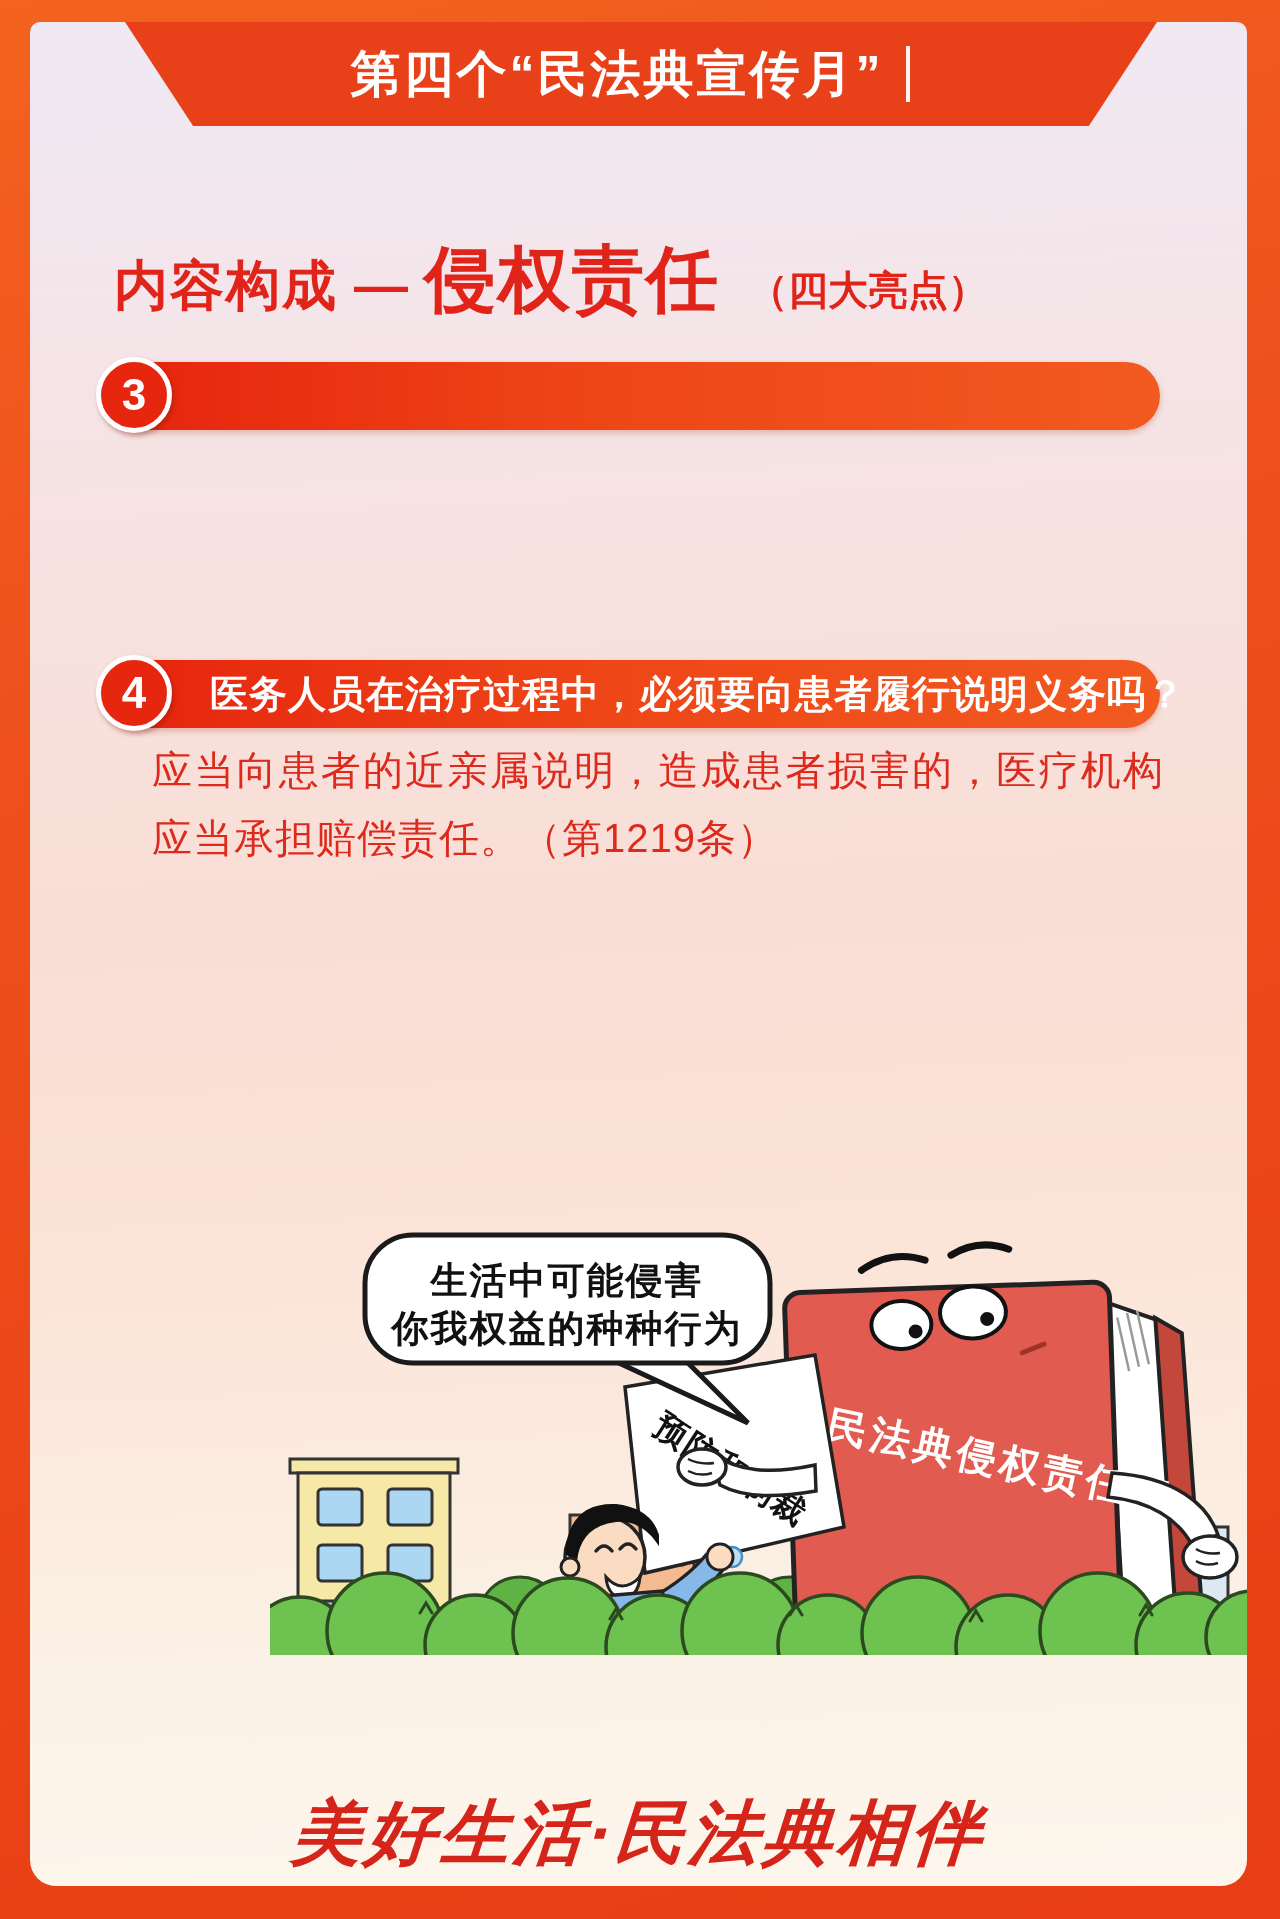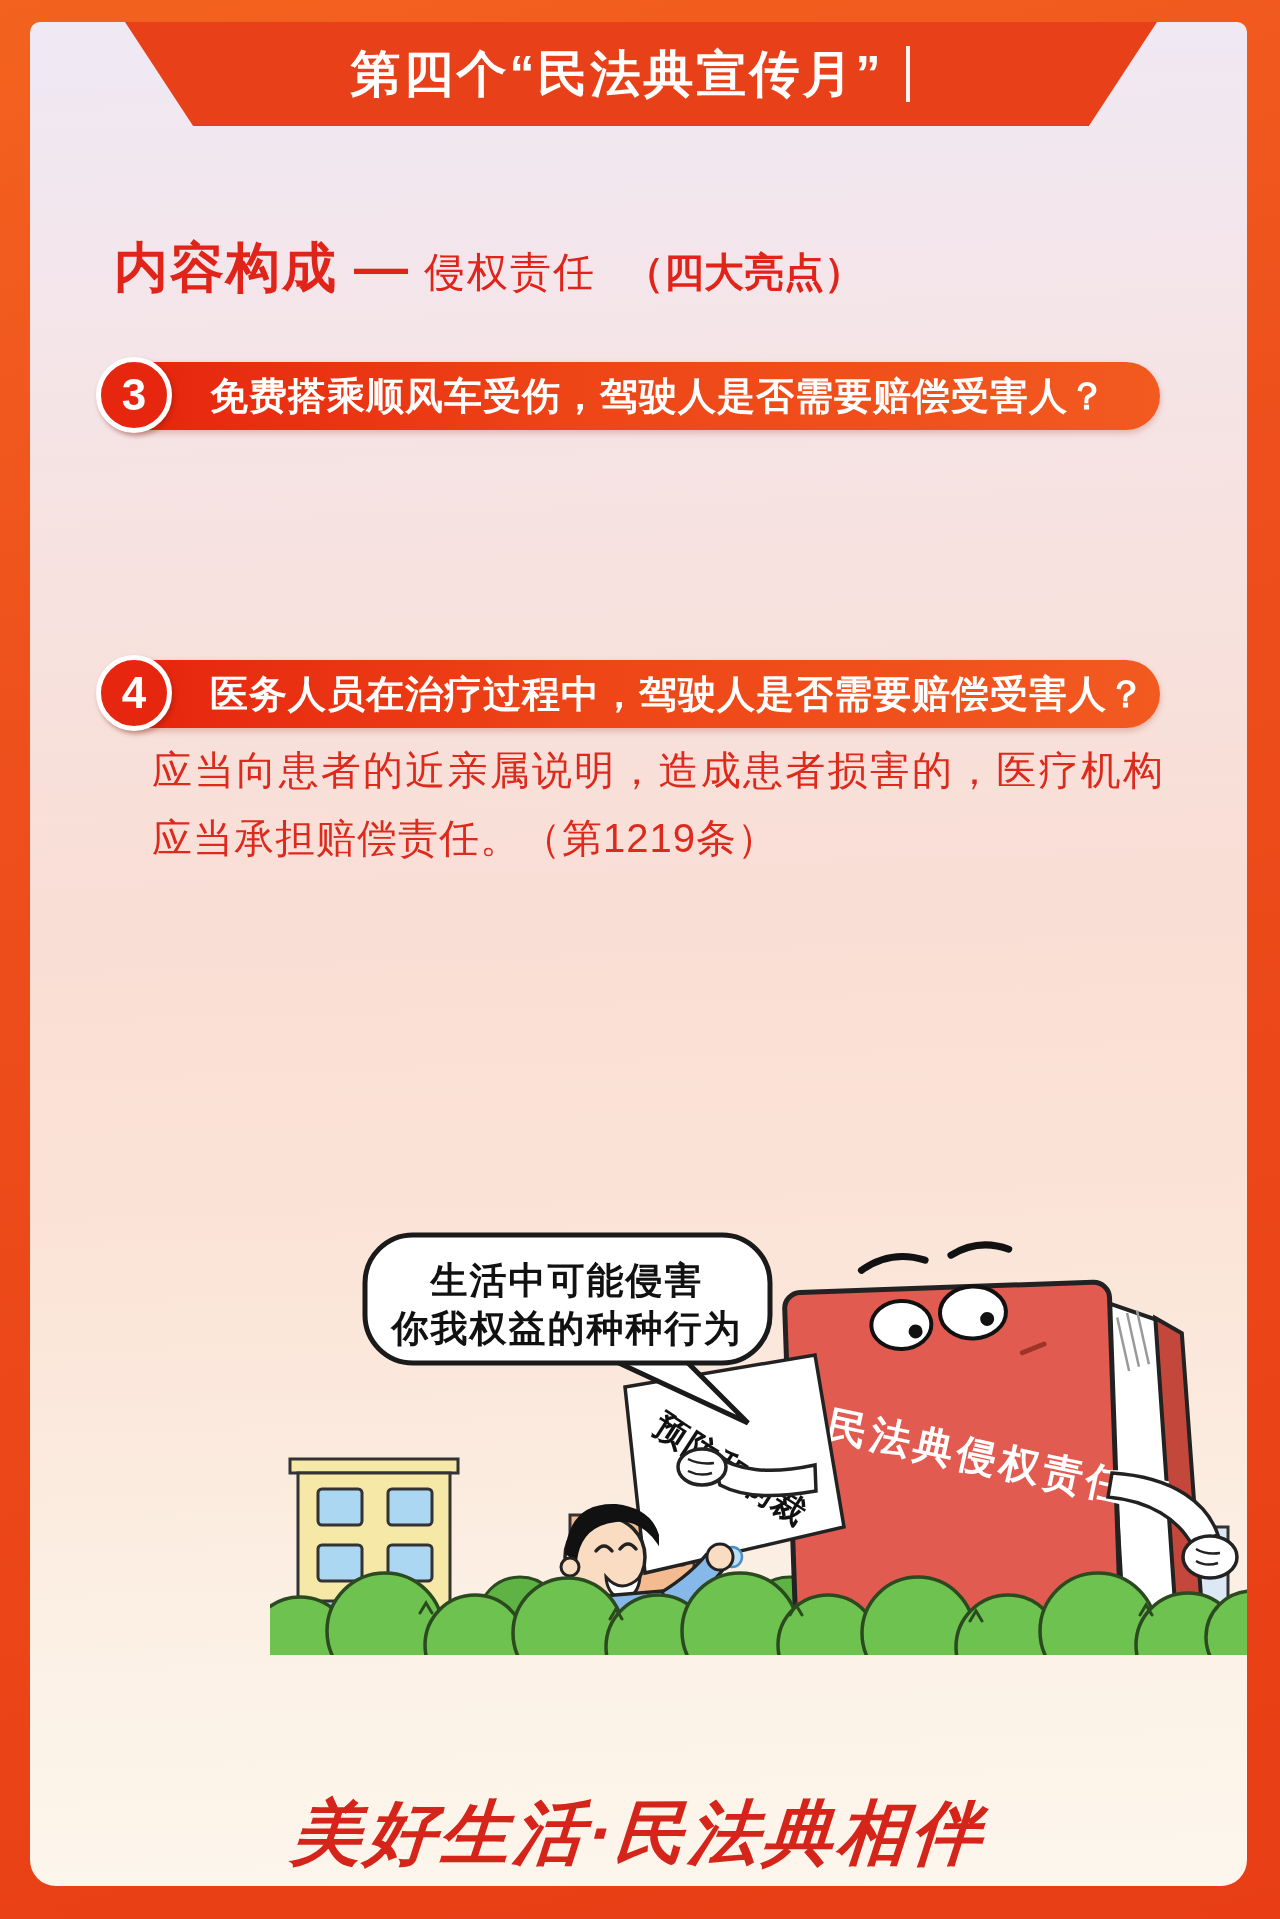--- a/index.html
+++ b/index.html
@@ -27,21 +27,21 @@
     display:inline-block;width:4px;height:56px;background:#fff;
     margin:0 22px;opacity:.95;
   }
   
   .heading{
     position:absolute;left:84px;top:210px;white-space:nowrap;
     color:#e0241a;
   }
   .heading .prefix{font-size:54px;font-weight:600;letter-spacing:2px;margin-top:44px;}
   .heading .dash{font-size:54px;font-weight:bold;margin:0 16px;}
-  .heading .emphasis{font-size:41px;font-weight:normal;letter-spacing:2px;}
+  .heading .emphasis{font-size:72px;font-weight:bold;letter-spacing:2px;}
   .heading .note{font-size:40px;font-weight:600;margin-left:28px;}
   
   .pill{
     position:absolute;left:72px;width:1058px;height:68px;border-radius:34px;
     background:linear-gradient(90deg,#e6230e 0%,#ee4517 45%,#f25a20 100%);
     box-shadow:0 3px 6px rgba(160,30,10,.25);
   }
   .pill .num{
     position:absolute;left:-6px;top:-5px;width:66px;height:66px;border-radius:50%;
     background:#e7260f;border:5px solid #fff;color:#fff;
@@ -81,26 +81,25 @@
       <span>第四个“民法典宣传月”</span>
       <span class="divider"></span>
     </div>
 
     <div class="heading">
       <span class="prefix">内容构成</span><span class="dash">—</span><span class="emphasis">侵权责任</span><span class="note">（四大亮点）</span>
     </div>
 
     <div class="pill pill3">
       <span class="num">3</span>
-      <span class="q">免费搭乘顺风车受伤，驾驶人是否需要赔偿受害人？</span>
     </div>
 
     <div class="pill pill4">
       <span class="num">4</span>
-      <span class="q">医务人员在治疗过程中，驾驶人是否需要赔偿受害人？</span>
+      <span class="q">医务人员在治疗过程中，必须要向患者履行说明义务吗？</span>
     </div>
     <div class="body body4">
       <p>应当向患者的近亲属说明，造成患者损害的，医疗机构应当承担赔偿责任。（第1219条）</p>
     </div>
 
     <div class="illu">
       <svg width="1000" height="428" viewBox="0 0 1000 428">
 
         <g>
           <rect x="20" y="232" width="168" height="14" fill="#f6e8a6" stroke="#333" stroke-width="3"></rect>

